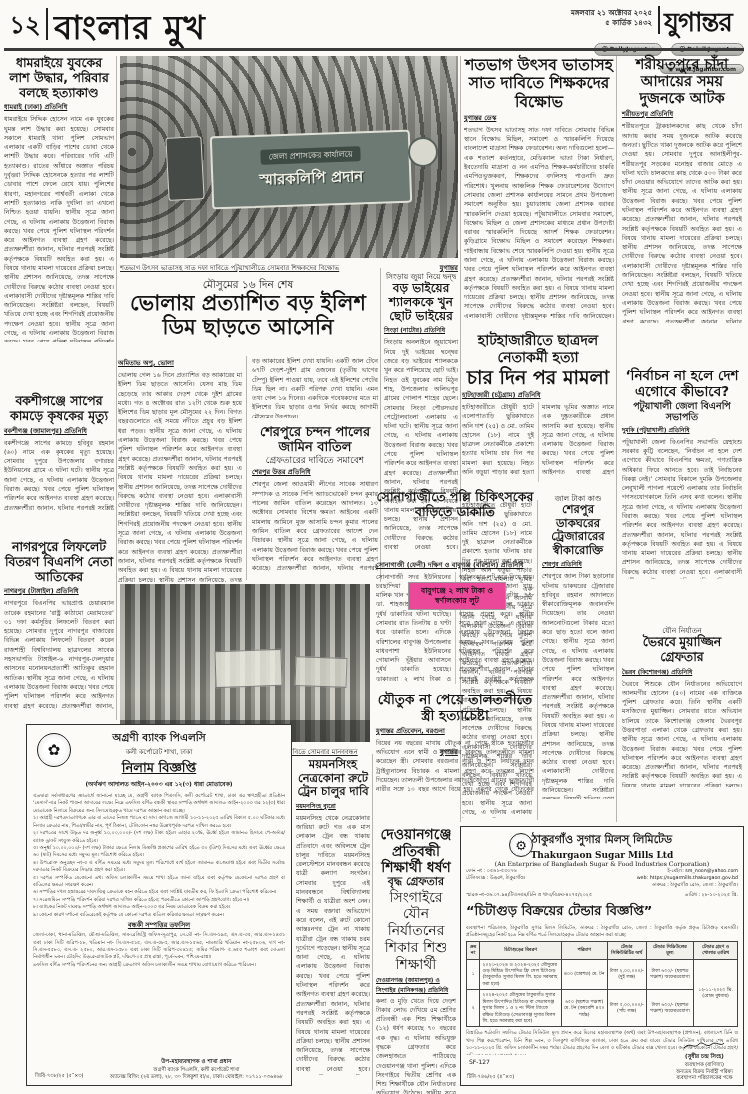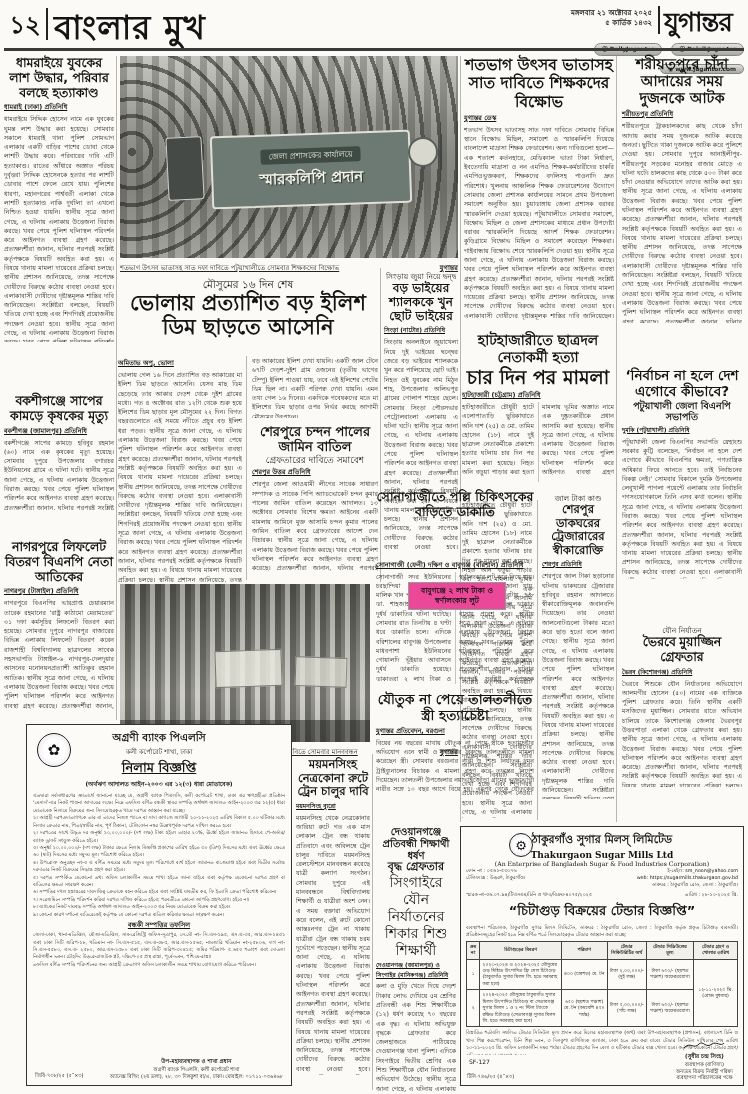--- a/index.html
+++ b/index.html
@@ -195,21 +195,21 @@
   </div>
   <div class="abs gray-box" style="left:408px;top:582px;width:92px;font-size:7.5px;line-height:1.3;padding:3px 2px;">বাবুগঞ্জে ২ লাখ টাকা ও স্বর্ণালংকার লুট</div>
 
   <div class="abs" style="left:376px;top:692px;width:158px;">
     <div class="hl" style="font-size:13.5px;">যৌতুক না পেয়ে তালতলীতে স্ত্রী হত্যাচেষ্টা</div>
     <div class="by">যুগান্তর প্রতিবেদন, বরগুনা</div>
     <div class="bd" style="height:54px;">বিয়ের নয় বছরের মাথায় যৌতুক না পেয়ে স্ত্রীকে হত্যাচেষ্টার অভিযোগ এনে স্বামী ও শাশুড়ির বিরুদ্ধে তালতলীতে মামলা করেছেন স্ত্রী। সোমবার বরগুনার নারী ও শিশু নির্যাতন দমন ট্রাইব্যুনালের বিচারক এ মামলা গ্রহণ করে তদন্তের নির্দেশ দিয়েছেন। তালতলী উপজেলার নয়াভাইজোড়া গ্রামের ভুক্তভোগী নারীর সঙ্গে ১০ বছর আগে বিয়ে হয়। এরপর থেকে যৌতুকের দাবিতে নির্যাতন চালানো হতো বলে অভিযোগ। স্থানীয় সূত্রে জানা গেছে, এ ঘটনায় এলাকায় উত্তেজনা বিরাজ করছে। খবর পেয়ে পুলিশ ঘটনাস্থল পরিদর্শন করে আইনগত ব্যবস্থা গ্রহণ করেছে। প্রত্যক্ষদর্শীরা জানান, ঘটনার পরপরই সংশ্লিষ্ট কর্তৃপক্ষকে বিষয়টি অবহিত করা হয়। এ বিষয়ে থানায় মামলা দায়েরের প্রক্রিয়া চলছে। স্থানীয় প্রশাসন জানিয়েছে, তদন্ত সাপেক্ষে দোষীদের বিরুদ্ধে কঠোর ব্যবস্থা নেওয়া হবে। এলাকাবাসী দোষীদের দৃষ্টান্তমূলক শাস্তির দাবি জানিয়েছেন। সংশ্লিষ্টরা বলছেন, বিষয়টি খতিয়ে দেখা হচ্ছে এবং শিগগিরই প্রয়োজনীয় পদক্ষেপ নেওয়া হবে।</div>
   </div>
 
   <div class="abs" style="left:376px;top:826px;width:80px;">
-    <div class="hl" style="font-size:10px;">দেওয়ানগঞ্জে প্রতিবন্ধী শিক্ষার্থী ধর্ষণ</div>
+    <div class="hl" style="font-size:14px;">দেওয়ানগঞ্জে প্রতিবন্ধী শিক্ষার্থী ধর্ষণ</div>
     <div class="hl" style="font-size:11px;">বৃদ্ধ গ্রেফতার</div>
     <div class="kick" style="font-size:14px;">সিংগাইরে যৌন নির্যাতনের শিকার শিশু শিক্ষার্থী</div>
     <div class="by" style="font-size:5.8px;">দেওয়ানগঞ্জ (জামালপুর) ও সিংগাইর (মানিকগঞ্জ) প্রতিনিধি</div>
     <div class="bd" style="height:138px;">কলা ও মুড়ি খেতে দিয়ে দেড়শ টাকার লোভ দেখিয়ে ৫ম শ্রেণির প্রতিবন্ধী এক শিশু শিক্ষার্থীকে (১২) ধর্ষণ করেছে ৭০ বছরের এক বৃদ্ধ। এ ঘটনায় অভিযুক্ত বৃদ্ধকে গ্রেফতার করে জেলহাজতে পাঠিয়েছে দেওয়ানগঞ্জ থানা পুলিশ। এদিকে সিংগাইরে দ্বিতীয় শ্রেণির এক শিশু শিক্ষার্থীকে যৌন নির্যাতনের অভিযোগ উঠেছে। স্থানীয় সূত্রে জানা গেছে, এ ঘটনায় এলাকায় উত্তেজনা বিরাজ করছে। খবর পেয়ে পুলিশ ঘটনাস্থল পরিদর্শন করে আইনগত ব্যবস্থা গ্রহণ করেছে। প্রত্যক্ষদর্শীরা জানান, ঘটনার পরপরই সংশ্লিষ্ট কর্তৃপক্ষকে বিষয়টি অবহিত করা হয়। এ বিষয়ে থানায় মামলা দায়েরের প্রক্রিয়া চলছে। স্থানীয় প্রশাসন জানিয়েছে, তদন্ত সাপেক্ষে দোষীদের বিরুদ্ধে কঠোর ব্যবস্থা নেওয়া হবে। এলাকাবাসী দোষীদের দৃষ্টান্তমূলক শাস্তির দাবি জানিয়েছেন। সংশ্লিষ্টরা বলছেন, বিষয়টি খতিয়ে দেখা হচ্ছে এবং শিগগিরই প্রয়োজনীয় পদক্ষেপ নেওয়া হবে। স্থানীয় সূত্রে জানা গেছে, এ ঘটনায় এলাকায় উত্তেজনা বিরাজ করছে। খবর পেয়ে পুলিশ ঘটনাস্থল পরিদর্শন করে আইনগত ব্যবস্থা গ্রহণ করেছে। প্রত্যক্ষদর্শীরা জানান, ঘটনার পরপরই সংশ্লিষ্ট কর্তৃপক্ষকে বিষয়টি অবহিত করা হয়। এ বিষয়ে থানায় মামলা দায়েরের প্রক্রিয়া চলছে। স্থানীয় প্রশাসন জানিয়েছে, তদন্ত সাপেক্ষে দোষীদের বিরুদ্ধে কঠোর ব্যবস্থা নেওয়া হবে। এলাকাবাসী দোষীদের দৃষ্টান্তমূলক শাস্তির দাবি জানিয়েছেন। সংশ্লিষ্টরা বলছেন, বিষয়টি খতিয়ে দেখা হচ্ছে এবং শিগগিরই প্রয়োজনীয় পদক্ষেপ নেওয়া হবে।</div>
   </div>
 
   <div class="abs" style="left:622px;top:56px;width:120px;">
     <div class="hl" style="font-size:14.5px;">শরীয়তপুরে চাঁদা আদায়ের সময় দুজনকে আটক</div>
     <div class="by">শরীয়তপুর প্রতিনিধি</div>
     <div class="bd" style="height:202px;">শরীয়তপুরে ট্রাকচালকদের কাছ থেকে চাঁদা আদায় করার সময় দুজনকে আটক করেছে জনতা। ছুটিতে থাকা দুজনকে আটক করে পুলিশে দেওয়া হয়। সোমবার দুপুরে আনাইলীপুর-শরীয়তপুর সড়কের মনোহর বাজার মোড়ে এ ঘটনা ঘটে। চালকদের কাছ থেকে ৫০০ টাকা করে চাঁদা নেওয়ার অভিযোগে তাদের আটক করা হয়। স্থানীয় সূত্রে জানা গেছে, এ ঘটনায় এলাকায় উত্তেজনা বিরাজ করছে। খবর পেয়ে পুলিশ ঘটনাস্থল পরিদর্শন করে আইনগত ব্যবস্থা গ্রহণ করেছে। প্রত্যক্ষদর্শীরা জানান, ঘটনার পরপরই সংশ্লিষ্ট কর্তৃপক্ষকে বিষয়টি অবহিত করা হয়। এ বিষয়ে থানায় মামলা দায়েরের প্রক্রিয়া চলছে। স্থানীয় প্রশাসন জানিয়েছে, তদন্ত সাপেক্ষে দোষীদের বিরুদ্ধে কঠোর ব্যবস্থা নেওয়া হবে। এলাকাবাসী দোষীদের দৃষ্টান্তমূলক শাস্তির দাবি জানিয়েছেন। সংশ্লিষ্টরা বলছেন, বিষয়টি খতিয়ে দেখা হচ্ছে এবং শিগগিরই প্রয়োজনীয় পদক্ষেপ নেওয়া হবে। স্থানীয় সূত্রে জানা গেছে, এ ঘটনায় এলাকায় উত্তেজনা বিরাজ করছে। খবর পেয়ে পুলিশ ঘটনাস্থল পরিদর্শন করে আইনগত ব্যবস্থা গ্রহণ করেছে। প্রত্যক্ষদর্শীরা জানান, ঘটনার পরপরই সংশ্লিষ্ট কর্তৃপক্ষকে বিষয়টি অবহিত করা হয়। এ বিষয়ে থানায় মামলা দায়েরের প্রক্রিয়া চলছে। স্থানীয় প্রশাসন জানিয়েছে, তদন্ত সাপেক্ষে দোষীদের বিরুদ্ধে কঠোর ব্যবস্থা নেওয়া হবে। এলাকাবাসী দোষীদের দৃষ্টান্তমূলক শাস্তির দাবি জানিয়েছেন। সংশ্লিষ্টরা বলছেন, বিষয়টি খতিয়ে দেখা হচ্ছে এবং শিগগিরই প্রয়োজনীয় পদক্ষেপ নেওয়া হবে।</div>
@@ -244,21 +244,21 @@
       <div style="text-align:right;">
         <div>ই-মেইল: sm_noon@yahoo.com</div>
         <div>web: https://sugarmills.thakurgaon.gov.bd</div>
         <div>ডাকঘর : ঠাকুরগাঁও রোড, জেলা : ঠাকুরগাঁও।</div>
       </div>
     </div>
     <div style="display:flex;justify-content:space-between;font-size:4.8px;margin-top:2px;">
       <div>স্মারক নং-৩৬.০৭.৯৪/টিএসএম/চিনি ও খাদ্য/বিক্রয়-৪০৭৫/২০২৫</div>
       <div>তারিখ : ২৮-১০-২০২৫ খ্রি.</div>
     </div>
-    <div style="text-align:center;font-size:13px;font-weight:bold;margin:2px 0;">“চিটাগুড় বিক্রয়ের টেন্ডার বিজ্ঞপ্তি”</div>
+    <div style="text-align:left;font-size:13px;font-weight:bold;margin:2px 0;">“চিটাগুড় বিক্রয়ের টেন্ডার বিজ্ঞপ্তি”</div>
     <div class="tiny">ব্যবস্থাপনা পরিচালক, ঠাকুরগাঁও সুগার মিলস লিমিটেড, ডাকঘর : ঠাকুরগাঁও রোড, জেলা : ঠাকুরগাঁও কর্তৃক প্রকৃত চিটাগুড় ব্যবসায়ী। প্রতিষ্ঠানসমূহের নিকট হতে নিম্ন বর্ণিত শর্তে সিলমোহরকৃত টেন্ডার আহ্বান করা যাচ্ছে:</div>
     <table class="tnd" style="margin-top:2px;">
       <tbody>
           <tr>
         <th>ক্রম নং</th>
         <th style="width:30%;">চিটাগুড়ের বিবরণ</th>
         <th>পরিমাণ</th>
         <th>টেন্ডার সিকিউরিটির অর্থ</th>
         <th>টেন্ডার সিডিউলের মূল্য</th>
         <th>টেন্ডার গ্রহণ ও খোলার তারিখ</th>

